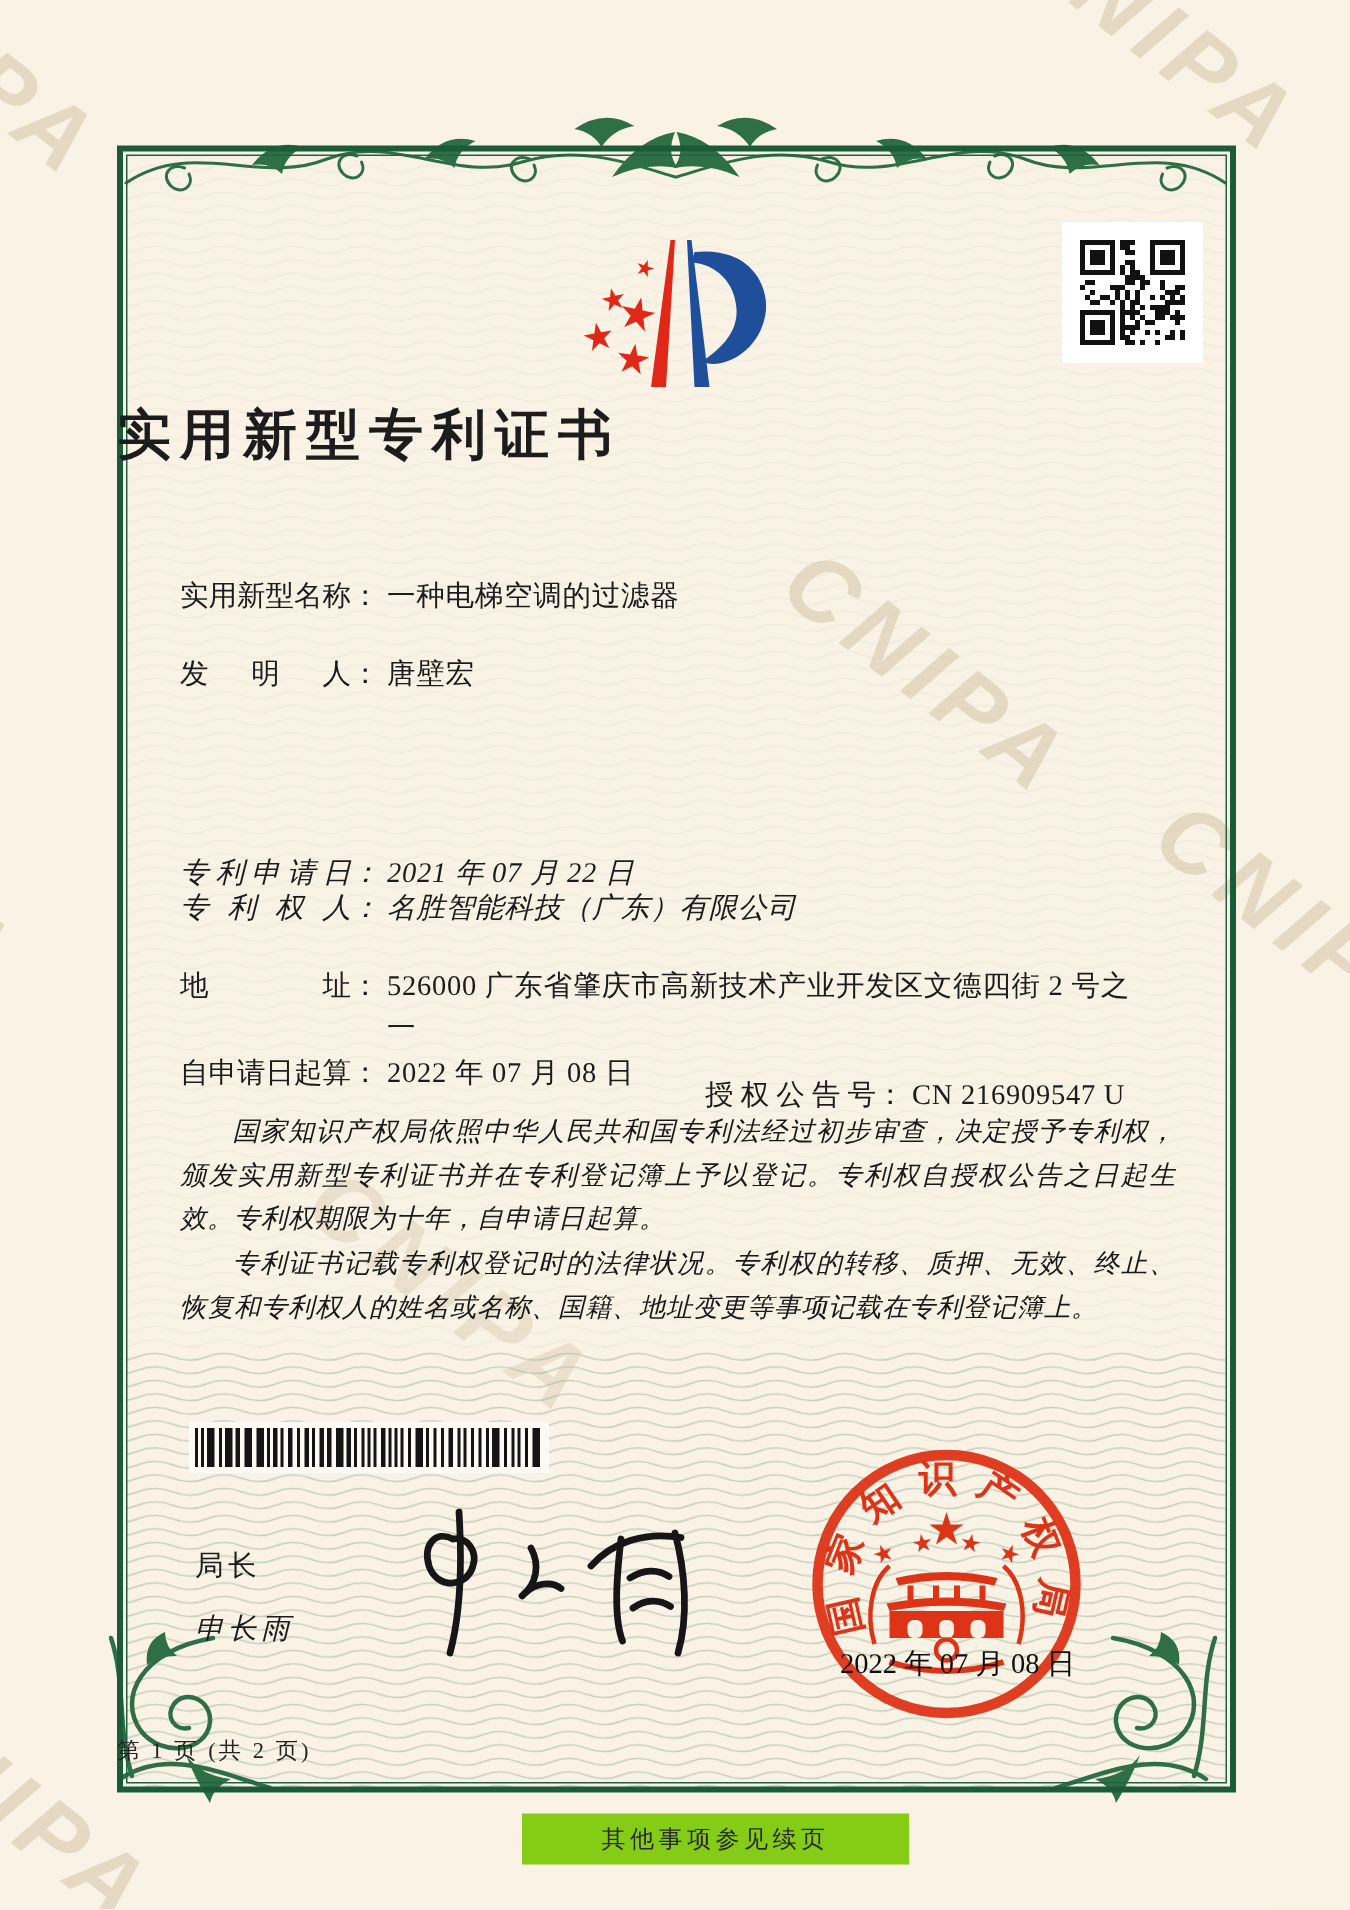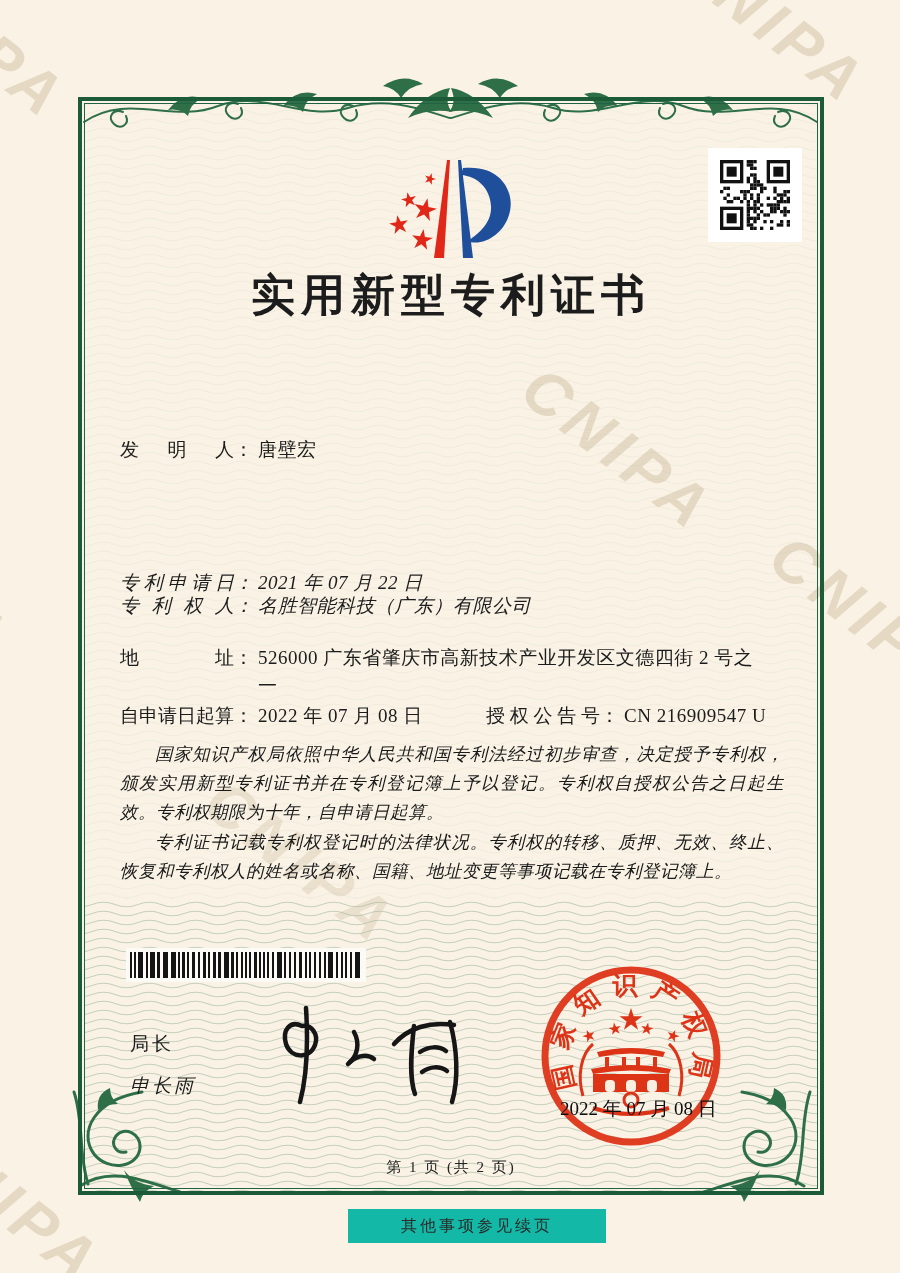--- a/index.html
+++ b/index.html
@@ -22,46 +22,46 @@
     font-family:"Liberation Sans","DejaVu Sans",sans-serif;
     font-style:italic;font-weight:bold;font-size:62px;letter-spacing:7px;
     color:rgba(200,180,148,0.40);
     transform:rotate(38deg);transform-origin:left top;white-space:nowrap;
   }
   
   .cert-no{position:absolute;left:120px;top:150px;font-size:19px;letter-spacing:1px;}
   .logo{position:absolute;left:362px;top:148px;}
   .qr-pad{position:absolute;left:708px;top:148px;width:94px;height:94px;background:#ffffff;}
   .qr-pad svg{position:absolute;left:12px;top:12px;}
-  .title{position:absolute;left:78px;top:266px;width:746px;text-align:center;
-    font-size:44px;font-weight:bold;letter-spacing:6px;}
+  .title{position:absolute;left:78px;top:266px;width:746px;text-align:left;
+    font-size:36px;font-weight:bold;letter-spacing:6px;}
   
   .row{position:absolute;left:120px;width:672px;font-size:19px;line-height:28px;}
   .lbl{display:inline-block;width:114px;text-align:justify;text-align-last:justify;
     vertical-align:top;}
   .colon{vertical-align:top;}
   .val{margin-left:5px;vertical-align:top;letter-spacing:0.5px;}
   .val-wrap{display:inline-block;width:508px;}
-  .grant2{position:absolute;left:350px;top:0;white-space:nowrap;margin-left:16px;}
+  .grant2{position:absolute;left:350px;top:15px;white-space:nowrap;}
   
   .body-text{position:absolute;left:120px;top:740px;width:664px;
     font-size:17.5px;line-height:1.67;letter-spacing:0.5px;text-align:justify;color:#191919;font-style:italic;}
   .body-text p{margin:0;text-indent:2em;}
   
   .barcode-pad{position:absolute;left:126px;top:948px;width:240px;height:34px;background:#fbfaf5;}
   .barcode-pad svg{position:absolute;left:4px;top:4px;}
   .director{position:absolute;left:130px;font-size:19px;letter-spacing:3px;}
   .sig{position:absolute;left:262px;top:996px;}
   .sig path{fill:none;stroke:#161616;stroke-width:4.5;stroke-linecap:round;stroke-linejoin:round;}
   .seal{position:absolute;left:521px;top:946px;}
   .seal-date{position:absolute;left:560px;top:1096px;width:170px;font-size:19px;
     color:#0f0f0f;letter-spacing:0;white-space:nowrap;z-index:5;}
-  .page-num{position:absolute;left:78px;top:1158px;width:746px;text-align:center;
+  .page-num{position:absolute;left:78px;top:1158px;width:746px;text-align:left;
     font-size:15px;letter-spacing:2px;color:#222;}
-  .note-box{position:absolute;left:348px;top:1209px;width:258px;height:34px;background:#14b8a6;
+  .note-box{position:absolute;left:348px;top:1209px;width:258px;height:34px;background:#84cc16;
     display:flex;align-items:center;justify-content:center;}
   .note-box span{font-size:16px;letter-spacing:3px;color:#2a2a2a;}
 </style>
 </head>
 <body>
 
 <div class="page">
 
   <span class="wm" style="left:-95px;top:-60px;">CNIPA</span>
   <span class="wm" style="left:705px;top:-75px;">CNIPA</span>
@@ -239,20 +239,23 @@
         <rect x="15" y="1" width="5" height="5" fill="#fff"></rect>
         <rect x="16" y="2" width="3" height="3" fill="#111"></rect>
         <rect x="0" y="14" width="7" height="7" fill="#111"></rect>
         <rect x="1" y="15" width="5" height="5" fill="#fff"></rect>
         <rect x="2" y="16" width="3" height="3" fill="#111"></rect>
       </svg>
   </div>
 
   <div class="title">实用新型专利证书</div>
 
+  <div class="row" style="top:384px;">
+    <span class="lbl">实用新型名称</span><span class="colon">：</span><span class="val">一种电梯空调的过滤器</span>
+  </div>
   <div class="row" style="top:436px;">
     <span class="lbl">发明人</span><span class="colon">：</span><span class="val">唐壁宏</span>
   </div>
   <div class="row" style="top:569px;font-style:italic;">
     <span class="lbl">专利申请日</span><span class="colon">：</span><span class="val">2021 年 07 月 22 日</span>
   </div>
   <div class="row" style="top:592px;font-style:italic;">
     <span class="lbl">专利权人</span><span class="colon">：</span><span class="val">名胜智能科技（广东）有限公司</span>
   </div>
   <div class="row" style="top:644px;">

